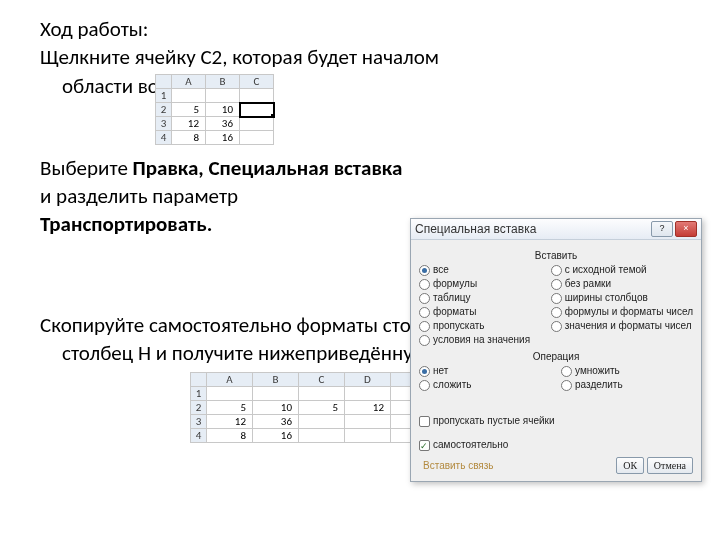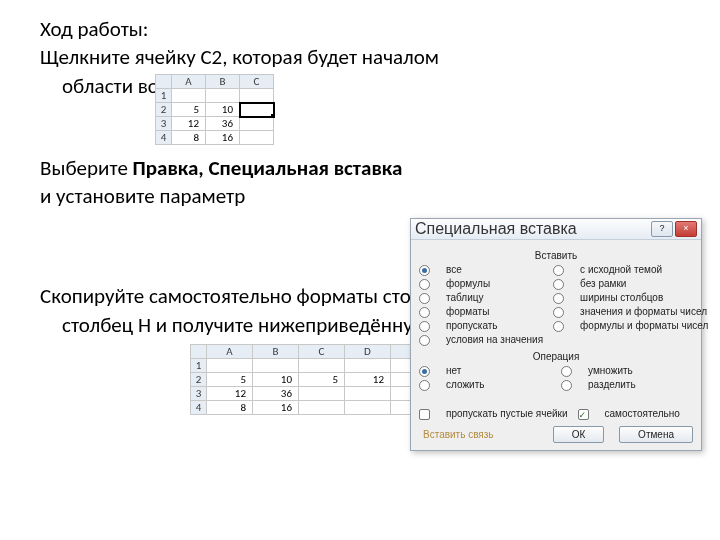--- a/index.html
+++ b/index.html
@@ -98,21 +98,21 @@
     color: #222;
   }
   .dlg-titlebar {
     height: 20px;
     background: linear-gradient(#fdfdfe,#e6ecf4);
     border-bottom: 1px solid #c5cfda;
     display: flex;
     align-items: center;
     padding: 0 4px;
   }
-  .dlg-title { flex: 1; font-size: 16px; color: #333; }
+  .dlg-title { flex: 1; font-size: 12px; color: #333; }
   .dlg-btns { display: flex; gap: 2px; }
   .win-btn {
     width: 20px; height: 14px;
     border: 1px solid #8899aa;
     border-radius: 2px;
     font-size: 9px;
     line-height: 12px;
     text-align: center;
     background: linear-gradient(#f5f7fa,#dfe6ee);
   }
@@ -129,21 +129,21 @@
     color: #222;
   }
   .cols {
     display: flex;
     gap: 10px;
   }
   .col { flex: 1; }
   .opt {
     display: flex;
     align-items: center;
-    gap: 16px;
+    gap: 3px;
     line-height: 14px;
     white-space: nowrap;
   }
   .radio, .checkbox {
     width: 9px; height: 9px;
     border: 1px solid #777;
     background: #fff;
     flex: none;
   }
   .radio { border-radius: 50%; position: relative; }
@@ -172,41 +172,43 @@
   }
   .link-btn {
     font-size: 10px;
     color: #b38a3f;
     padding: 2px 4px;
   }
   .btn {
     border: 1px solid #8899aa;
     background: linear-gradient(#fdfdfd,#e4e9ef);
     border-radius: 2px;
-    padding: 2px 18px;
+    padding: 2px 6px;
     font-size: 10px;
-    margin-left: 12px;
+    margin-left: 0;
+    font-family: Liberation Serif, serif;
   }
 </style>
 </head>
 <body>
 
 <div class="content">
   <p class="para">Ход работы:</p>
   <p class="para">Щелкните ячейку C2, которая будет началом</p>
   <p class="para indent">области вст</p>
 
   <div class="gap"></div>
     <div class="gap"></div>
     <div class="gap"></div>
 
   <p class="para">
     <span>Выберите </span><span class="strong">Правка, Специальная вставка</span>
   </p>
-  <p class="para">и установите параметр</p>
+  <p class="para">и разделить параметр</p>
+  <p class="para strong">Транспортировать.</p>
 
   <div class="gap"></div>
     <div class="gap"></div>
     <div class="gap"></div>
     <div class="gap"></div>
 
   <p class="para">Скопируйте самостоятельно форматы столбца G в</p>
   <p class="para indent">столбец H и получите нижеприведённую таблицу.</p>
 
   <div class="sheet2-wrap">
@@ -350,25 +352,25 @@
           <div class="opt">
             <span class="radio"></span>
             <span>без рамки</span>
           </div>
           <div class="opt">
             <span class="radio"></span>
             <span>ширины столбцов</span>
           </div>
           <div class="opt">
             <span class="radio"></span>
+            <span>формулы и форматы чисел</span>
+          </div>
+          <div class="opt">
+            <span class="radio"></span>
             <span>значения и форматы чисел</span>
-          </div>
-          <div class="opt">
-            <span class="radio"></span>
-            <span>формулы и форматы чисел</span>
           </div>
         </div>
     </div>
     <div class="section-head">Операция</div>
     <div class="cols">
       <div class="col" id="op-left">
           <div class="opt">
             <span class="radio checked"></span>
             <span>нет</span>
           </div>
@@ -381,21 +383,21 @@
           <div class="opt">
             <span class="radio"></span>
             <span>умножить</span>
           </div>
           <div class="opt">
             <span class="radio"></span>
             <span>разделить</span>
           </div>
         </div>
     </div>
-    <div class="cols" style="margin-top:15px;">
+    <div class="cols" style="margin-top:22px;flex-direction:column;">
       <div class="col">
         <div class="opt">
           <span class="checkbox"></span>
           <span>пропускать пустые ячейки</span>
         </div>
       </div>
       <div class="col">
         <div class="opt">
           <span class="checkbox checked"></span>
           <span>самостоятельно</span>

